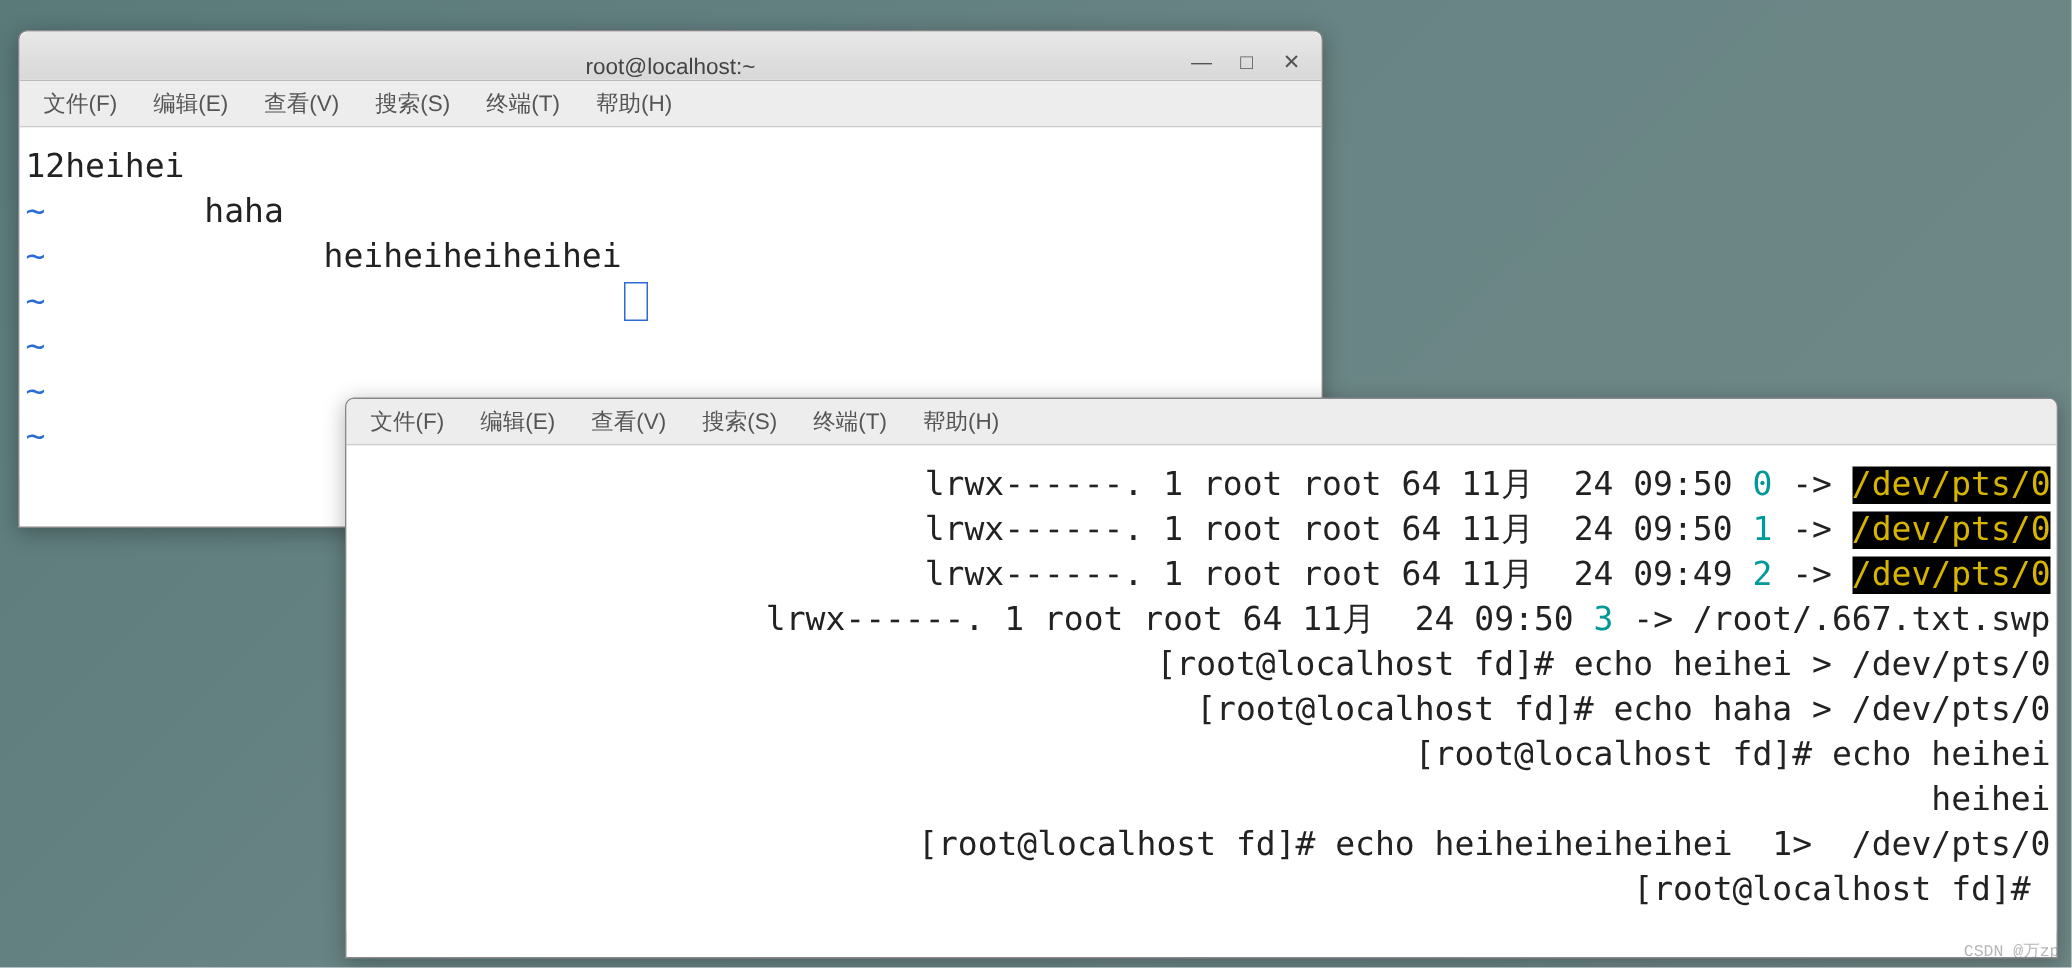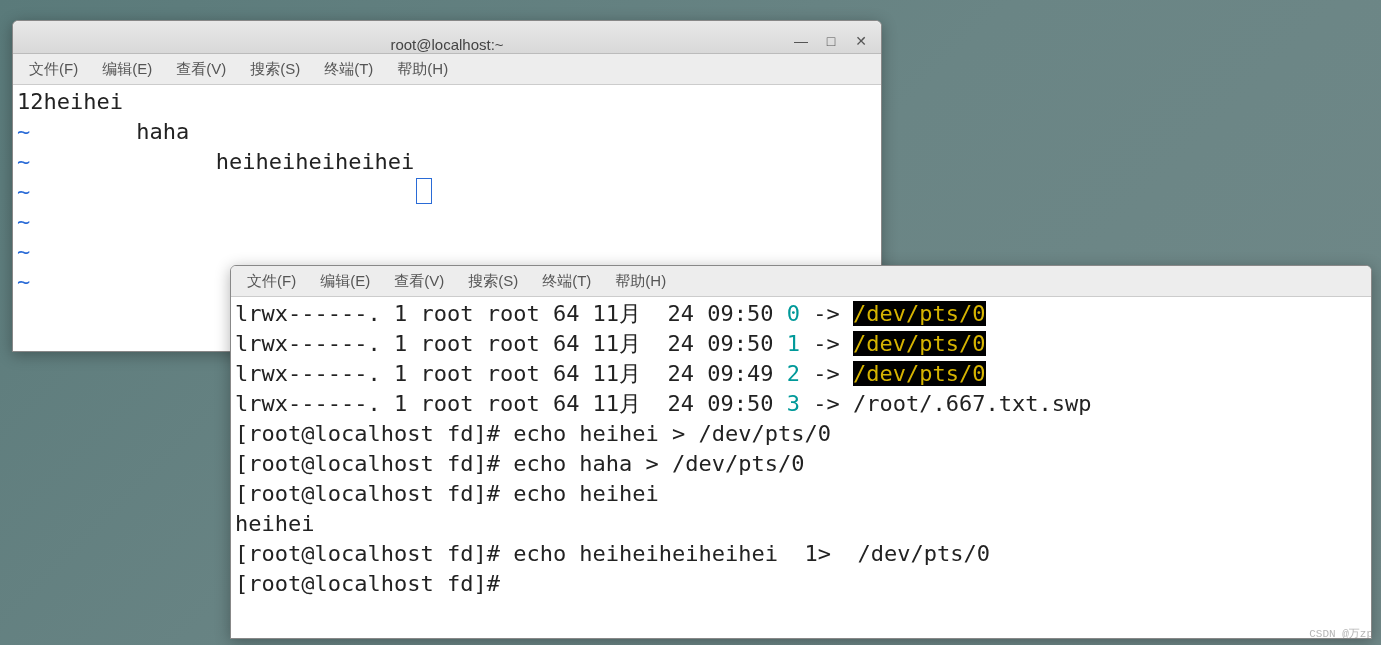--- a/index.html
+++ b/index.html
@@ -65,38 +65,38 @@
     padding: 3px 10px;
     font-size: 15px;
     color: #555;
     cursor: pointer;
   }
   .terminal-body {
     background: #ffffff;
     font-family: "DejaVu Sans Mono", "Liberation Mono", monospace;
     font-size: 22px;
     line-height: 30px;
-    padding: 2px 4px;
+    padding: 12px 4px;
     white-space: pre;
     color: #222;
   }
   .tilde { color: #2a6bd6; }
   .fdnum { color: #009999; font-weight: 500;}
   .hl { background: #000000; color: #d6b400; }
   .cursor-box {
     display: inline-block;
     width: 14px;
     height: 24px;
     border: 1px solid #2a6bd6;
     vertical-align: text-bottom;
     margin-left: 2px;
   }
   #win1 { left: 12px; top: 20px; width: 868px; height: 330px; }
   #win2 { left: 230px; top: 265px; width: 1140px; height: 372px; }
-  #win2 .terminal-body { font-size: 22px; line-height: 30px;}
+  #win2 .terminal-body { font-size: 22px; line-height: 30px; text-align: right;}
   .watermark {
     position: absolute;
     right: 8px;
     bottom: 4px;
     font-size: 11px;
     color: rgba(120,120,120,0.55);
     font-family: Liberation Mono, monospace;
   }
 </style>
 </head>

